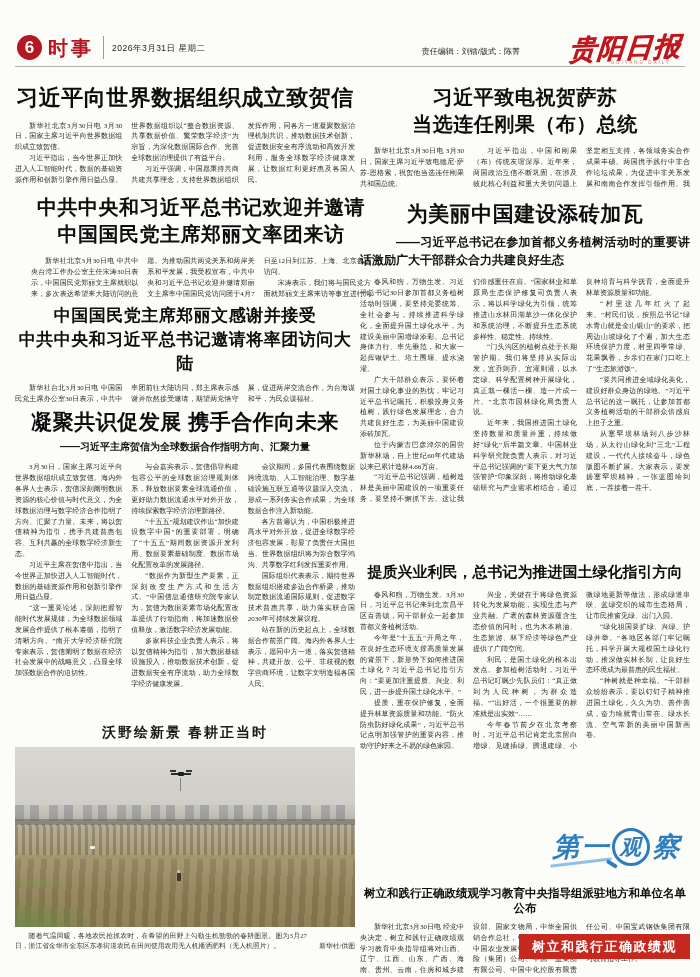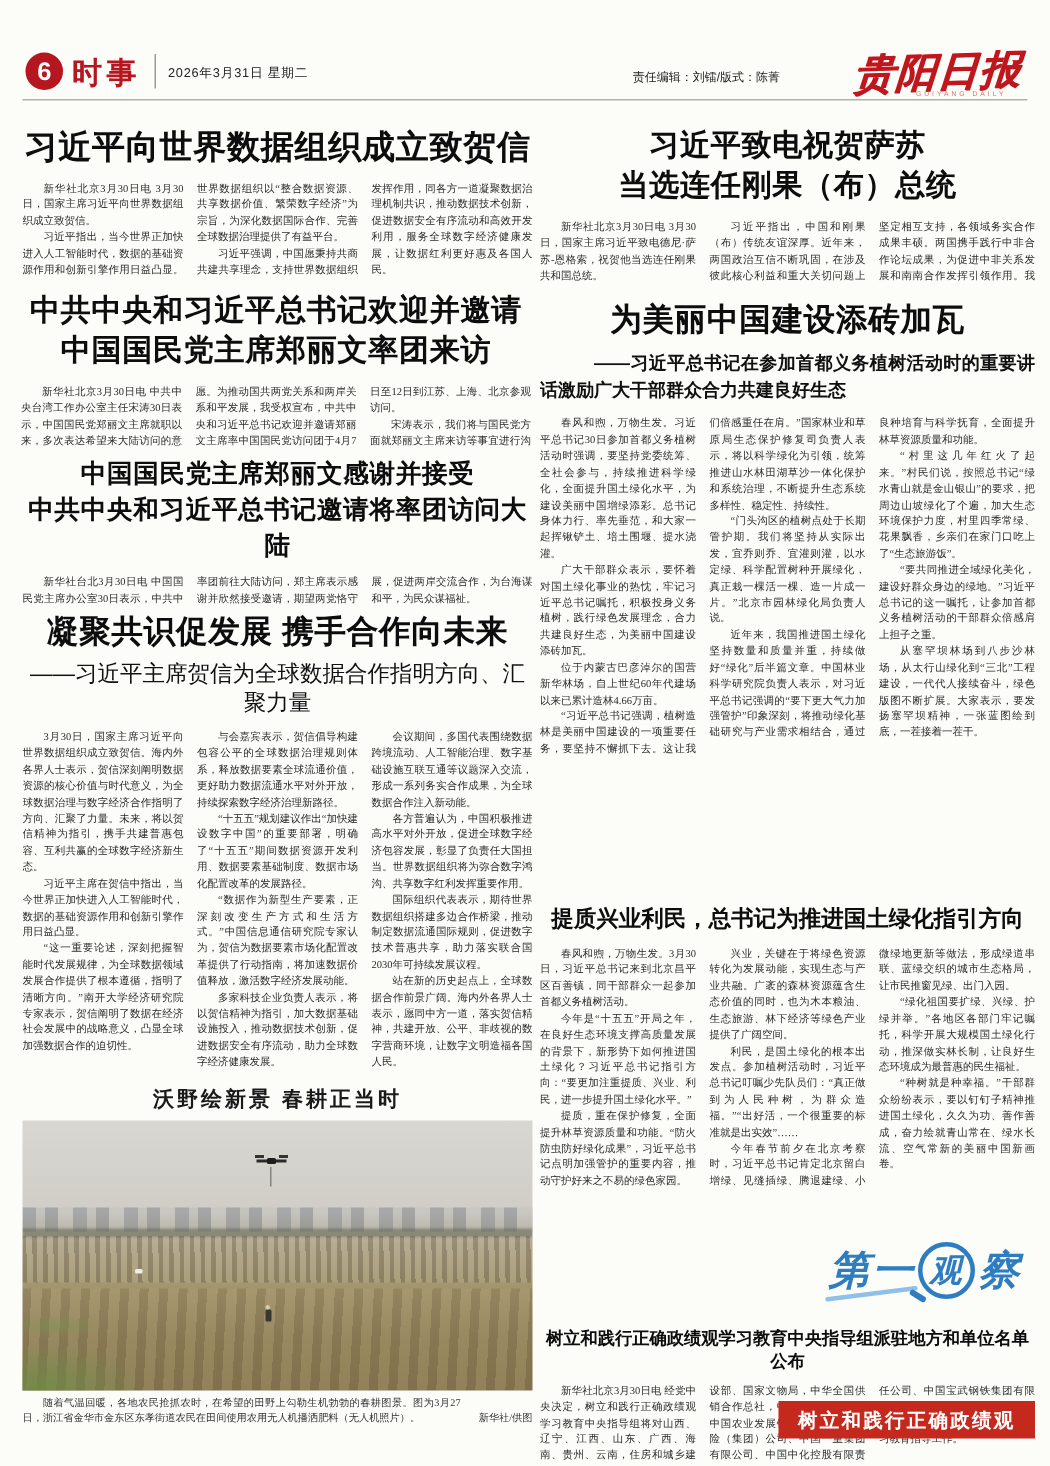--- a/index.html
+++ b/index.html
@@ -38,21 +38,21 @@
   .article { position:absolute; overflow:hidden; }
   .hl { font-weight:900; text-align:center; color:#0d0d0d; font-family:Liberation Sans, sans-serif; letter-spacing:.5px; line-height:1.3; }
   .hl-a { font-size:22px; }
   .hl-b { font-size:20px; line-height:1.35; }
   .hl-c { font-size:20px; line-height:1.35; }
   .hl-d { font-size:17px; line-height:1.4; }
   .hl-e { font-size:21px; }
   .hl-f { font-size:21px; }
   .hl-g { font-size:15px; letter-spacing:0; }
   .hl-h { font-size:11.5px; letter-spacing:0; }
-  .subtitle { font-weight:normal; font-size:15px; text-align:center; margin-top:5px; color:#111; }
+  .subtitle { font-weight:bold; font-size:10px; text-align:center; margin-top:5px; color:#111; }
   .subtitle-left { font-weight:bold; font-size:12px; line-height:1.5; text-align:justify; text-indent:3em; margin-top:6px; color:#111; }
   .body-text {
     margin-top:8px; font-size:7px; line-height:1.55; text-align:justify;
     color:#2a2a2a; column-gap:9px; column-count:3; overflow:hidden;
     font-family:"Liberation Serif", serif;
   }
   .body-text p { margin:0; text-indent:2em; }
 
   
   .photo-title { font-size:14px; font-weight:900; text-align:center; letter-spacing:2px; }
@@ -97,27 +97,27 @@
   .obs-swoosh { position:absolute; left:8px; bottom:10px; width:62px; height:3px; background:#8fc0e8;
     border-radius:3px; transform:rotate(-7deg); }
 
   
   .tag-box { position:absolute; left:519px; top:934px; width:171px; height:25px; background:#c5281c;
     color:#fff; font-size:13px; font-weight:900; letter-spacing:1.5px;
     display:flex; align-items:center; justify-content:center; }
 
   
   #art-a { top:84px;  left:15px;  width:340px; height:108px; }
-  #art-c { top:194px; left:14px;  width:340px; height:108px; }
+  #art-c { top:194px; left:31px;  width:340px; height:108px; }
   #art-d { top:304px; left:15px;  width:340px; height:100px; }
   #art-e { top:408px; left:15px;  width:340px; height:312px; }
   #photo-block { position:absolute; top:724px; left:15px; width:340px; height:240px; }
   #art-b { top:84px;  left:360px; width:330px; height:114px; }
   #art-f { top:200px; left:360px; width:330px; height:358px; }
-  #art-g { top:562px; left:360px; width:330px; height:300px;margin-top:41px; }
+  #art-g { top:562px; left:360px; width:330px; height:300px; }
   #art-h { top:886px; left:360px; width:330px; height:88px; }
   #art-e .body-text { height:252px; }
   #art-f .body-text { height:270px; }
   #art-g .body-text { height:266px; }
   #art-a .body-text { height:74px;font-family:Liberation Serif, serif; }
   #art-b .body-text { height:52px; }
   #art-c .body-text { height:46px; }
   #art-d .body-text { height:44px; }
   #art-h .body-text { margin-top:6px; height:62px; }
 </style>

